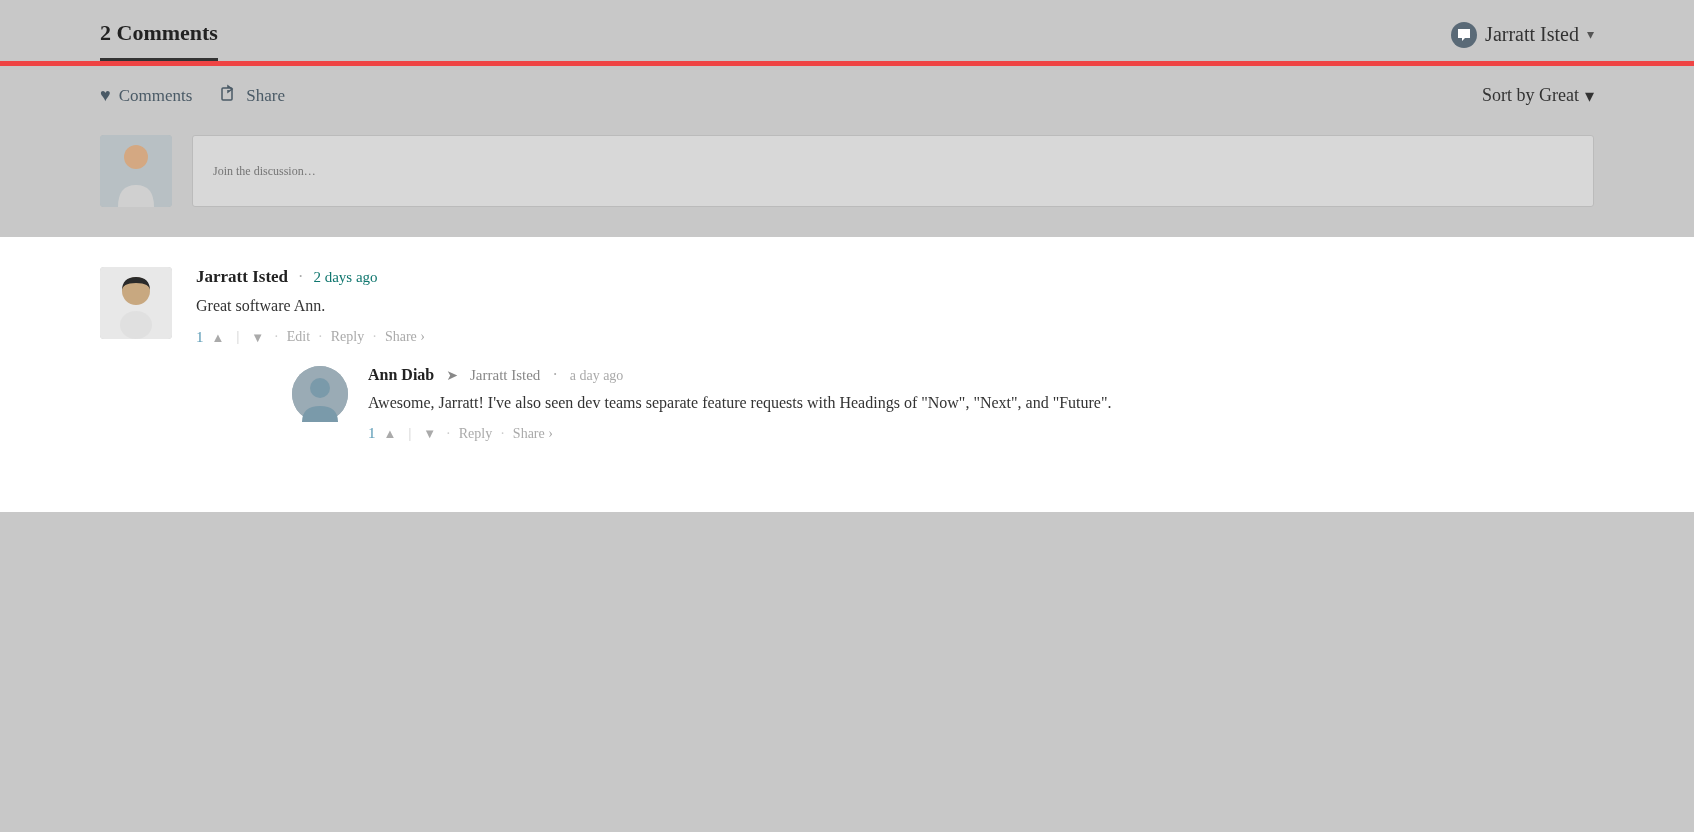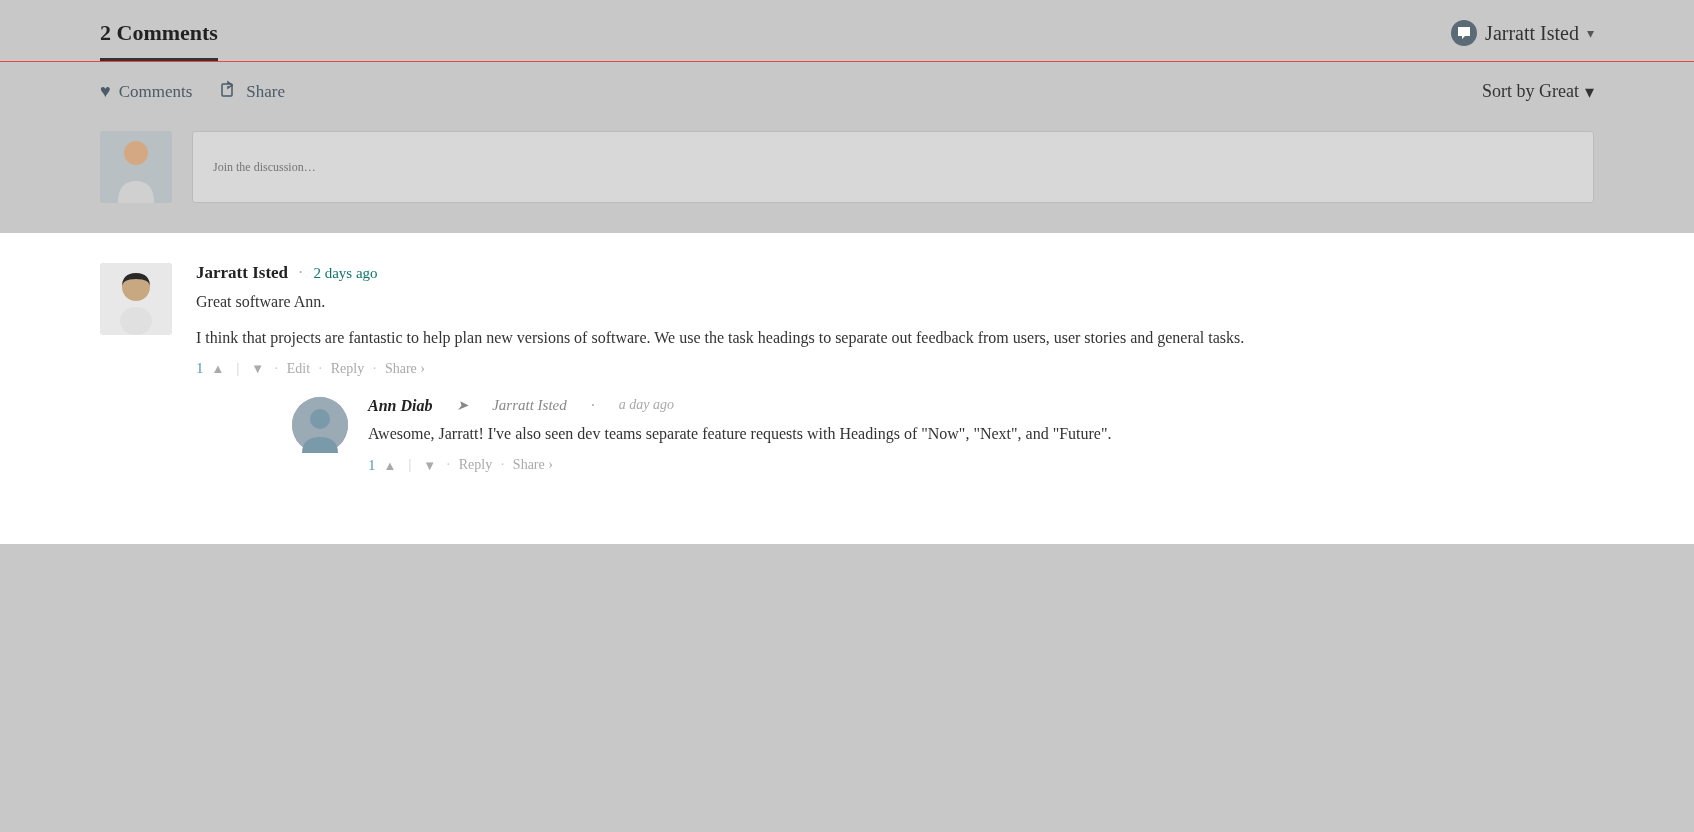--- a/index.html
+++ b/index.html
@@ -14,23 +14,23 @@
       max-width: 1694px;
       margin: 0 auto;
       padding: 0;
     }
 
     
     .tab-bar {
       background: #c8c8c8;
       padding: 20px 100px 0 100px;
       display: flex;
-      align-items: flex-start;
+      align-items: center;
       justify-content: space-between;
-      border-bottom: 1px solid #ef4444;
+      border-bottom: 5px solid #ef4444;
     }
 
     .tab-bar-left {
       display: flex;
       align-items: flex-end;
       gap: 40px;
     }
 
     .tab-item {
       font-size: 22px;
@@ -262,25 +262,24 @@
       align-items: center;
       justify-content: center;
     }
 
     .reply-body {
       flex: 1;
     }
 
     .reply-header {
       display: flex;
-      align-items: flex-start;
-      gap: 24px;
+      align-items: flex-end;
+      gap: 12px;
       margin-bottom: 6px;
       flex-wrap: wrap;
-      font-style: italic;
     }
 
     .reply-author {
       font-weight: bold;
       font-size: 16px;
       color: #222;
     }
 
     .reply-arrow {
       color: #888;
@@ -404,21 +403,20 @@
           <ellipse cx="36" cy="58" rx="16" ry="14" fill="#e0e0e0"></ellipse>
         </svg>
       </div>
       <div class="comment-body">
         <div class="comment-header">
           <span class="comment-author">Jarratt Isted</span>
           <span class="comment-dot">·</span>
           <span class="comment-time">2 days ago</span>
         </div>
         <div class="comment-text">Great software Ann.</div>
-        <div class="comment-text">I think that projects are fantastic to help plan new versions of software. We use the task headings to separate out feedback from users, user stories and general tasks.</div>
         <div class="comment-actions">
           <span class="vote-count upvote-blue">1</span>
           <button class="vote-btn">▲</button>
           <span class="vote-divider">|</span>
           <button class="vote-btn">▼</button>
           <span class="action-sep">·</span>
           <button class="action-link">Edit</button>
           <span class="action-sep">·</span>
           <button class="action-link">Reply</button>
           <span class="action-sep">·</span>

